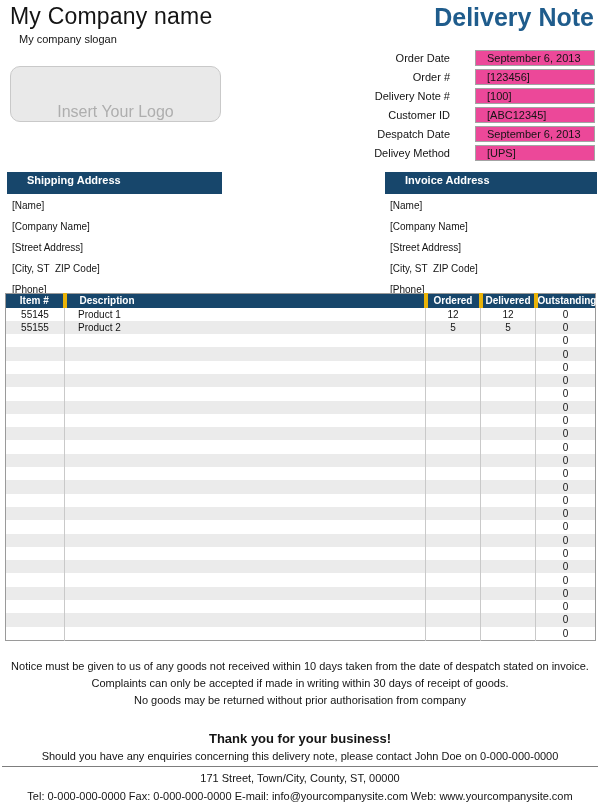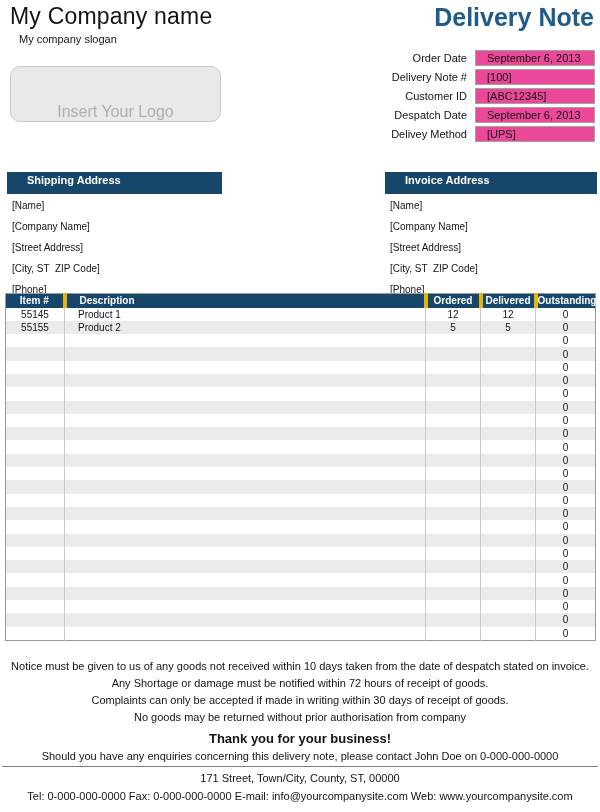--- a/index.html
+++ b/index.html
@@ -14,21 +14,21 @@
   .doc-title    { position:absolute; right:6px; top:3px; font-size:25px; font-weight:bold; color:#1F5C8C; }
 
   .logo {
     position:absolute; left:10px; top:66px; width:211px; height:56px;
     background:#E9E9E9; border:1px solid #C9C9C9; border-radius:10px;
     display:flex; align-items:flex-end; justify-content:center;
     font-size:16px; color:#AEAEAE;
   }
 
   .info-form { position:absolute; top:49px; right:5px; width:268px; }
-  .info-row  { display:flex; align-items:center; height:17px; margin-bottom:2px; }
+  .info-row  { display:flex; align-items:center; height:17px; margin-bottom:2px;gap:17px; }
   .info-label{ flex:1; text-align:right; font-size:11px; padding-right:8px; white-space:nowrap; }
   .info-value{
     width:120px; height:16px; line-height:14px; font-size:11px;
     border:1px solid #A3A3A3; background:#ec4899; padding-left:11px; white-space:nowrap;
   }
 
   .addr { position:absolute; top:172px; }
   .addr-ship { left:7px;  width:215px; }
   .addr-inv  { left:385px; width:212px; }
   .addr-bar {
@@ -77,20 +77,24 @@
 <div class="logo">
   <span>Insert Your Logo</span>
 </div>
 
 <div class="info-form">
     <div class="info-row">
       <div class="info-label">Order Date</div>
       <div class="info-value">September 6, 2013</div>
     </div>
     <div class="info-row">
+      <div class="info-label">Order #</div>
+      <div class="info-value">[123456]</div>
+    </div>
+    <div class="info-row">
       <div class="info-label">Delivery Note #</div>
       <div class="info-value">[100]</div>
     </div>
     <div class="info-row">
       <div class="info-label">Customer ID</div>
       <div class="info-value">[ABC12345]</div>
     </div>
     <div class="info-row">
       <div class="info-label">Despatch Date</div>
       <div class="info-value">September 6, 2013</div>
@@ -314,21 +318,20 @@
         <td class="c-desc"></td>
         <td class="c-num"></td>
         <td class="c-num"></td>
         <td class="c-num">0</td>
       </tr>
     </tbody>
 </table>
 
 <div class="notices">
     <div>Notice must be given to us of any goods not received within 10 days taken from the date of despatch stated on invoice.</div>
-    <div>Any Shortage or damage must be notified within 72 hours of receipt of goods.</div>
     <div>Complaints can only be accepted if made in writing within 30 days of receipt of goods.</div>
     <div>No goods may be returned without prior authorisation from company</div>
   </div>
 
 <div class="thanks">Thank you for your business!</div>
 <div class="enquiries">Should you have any enquiries concerning this delivery note, please contact John Doe on 0-000-000-0000</div>
 <div class="divider"></div>
 <div class="f-address">171 Street, Town/City, County, ST, 00000</div>
 <div class="f-contact">Tel: 0-000-000-0000 Fax: 0-000-000-0000 E-mail: info@yourcompanysite.com Web: www.yourcompanysite.com</div>
 

